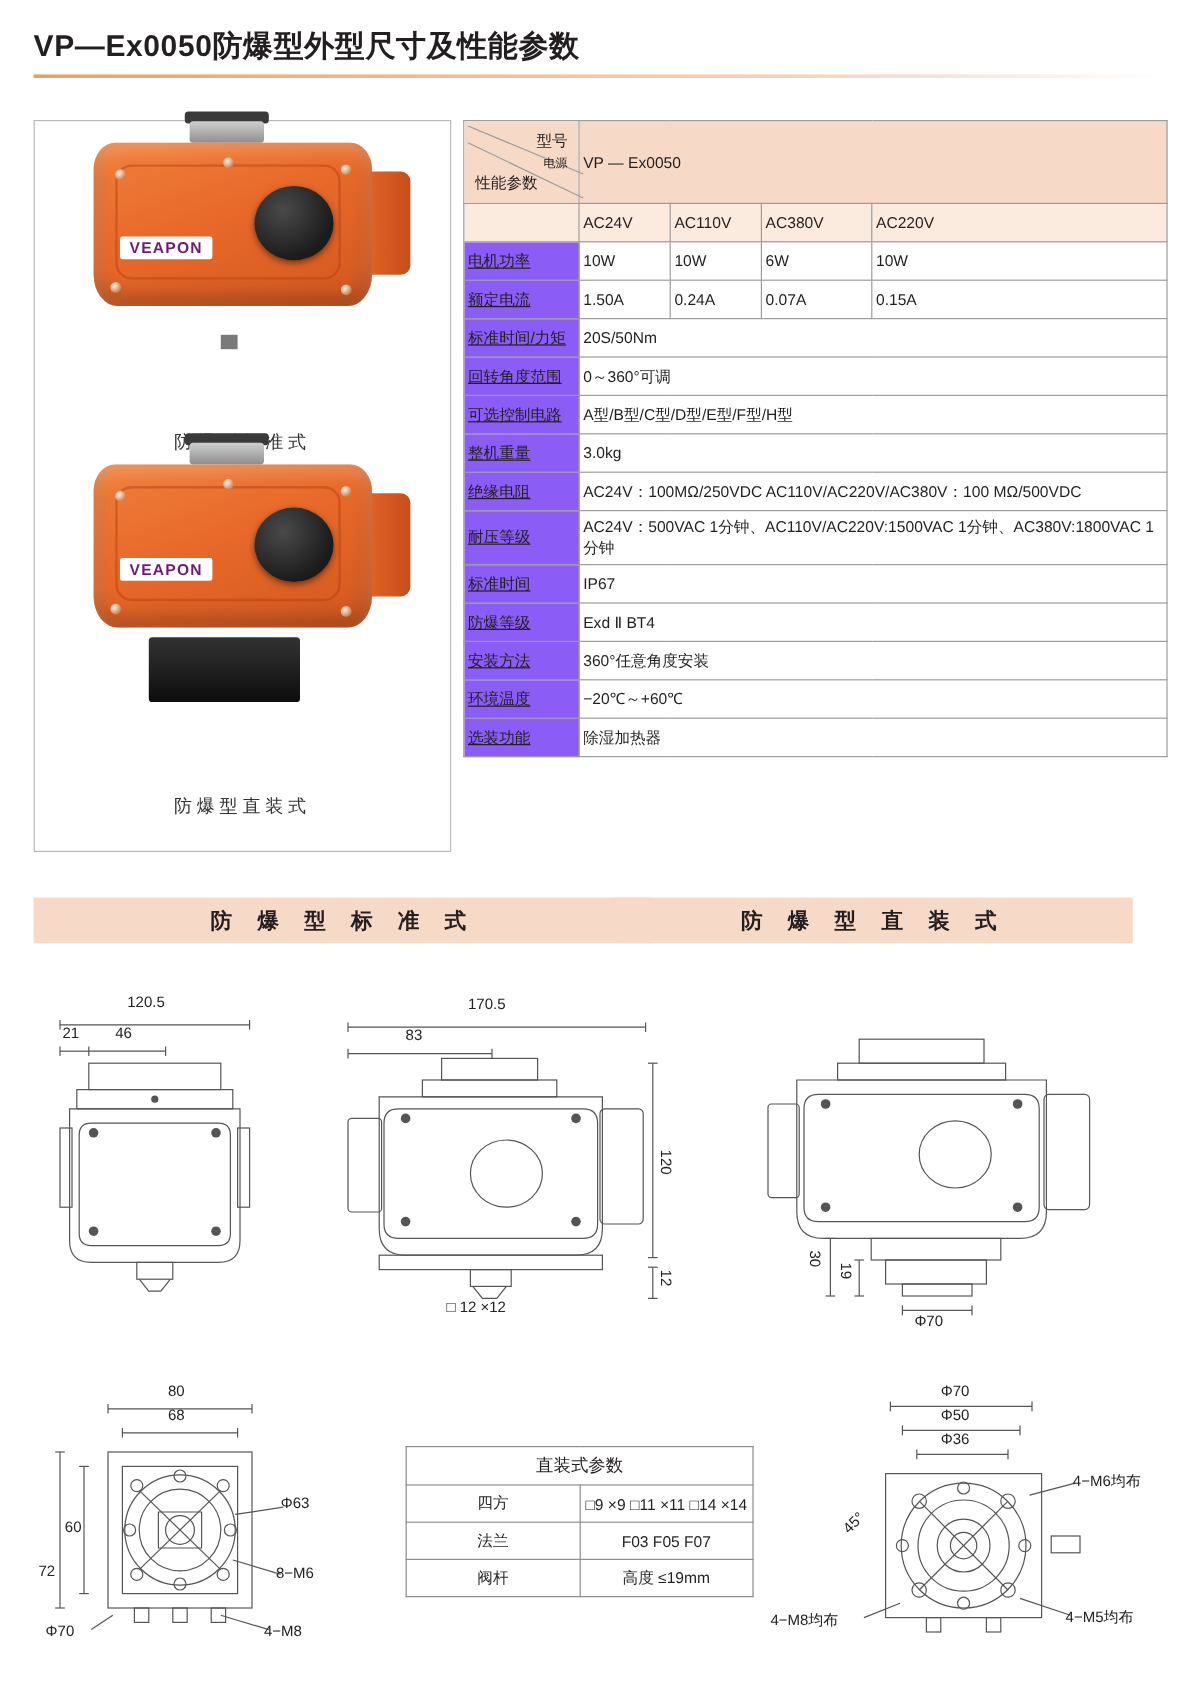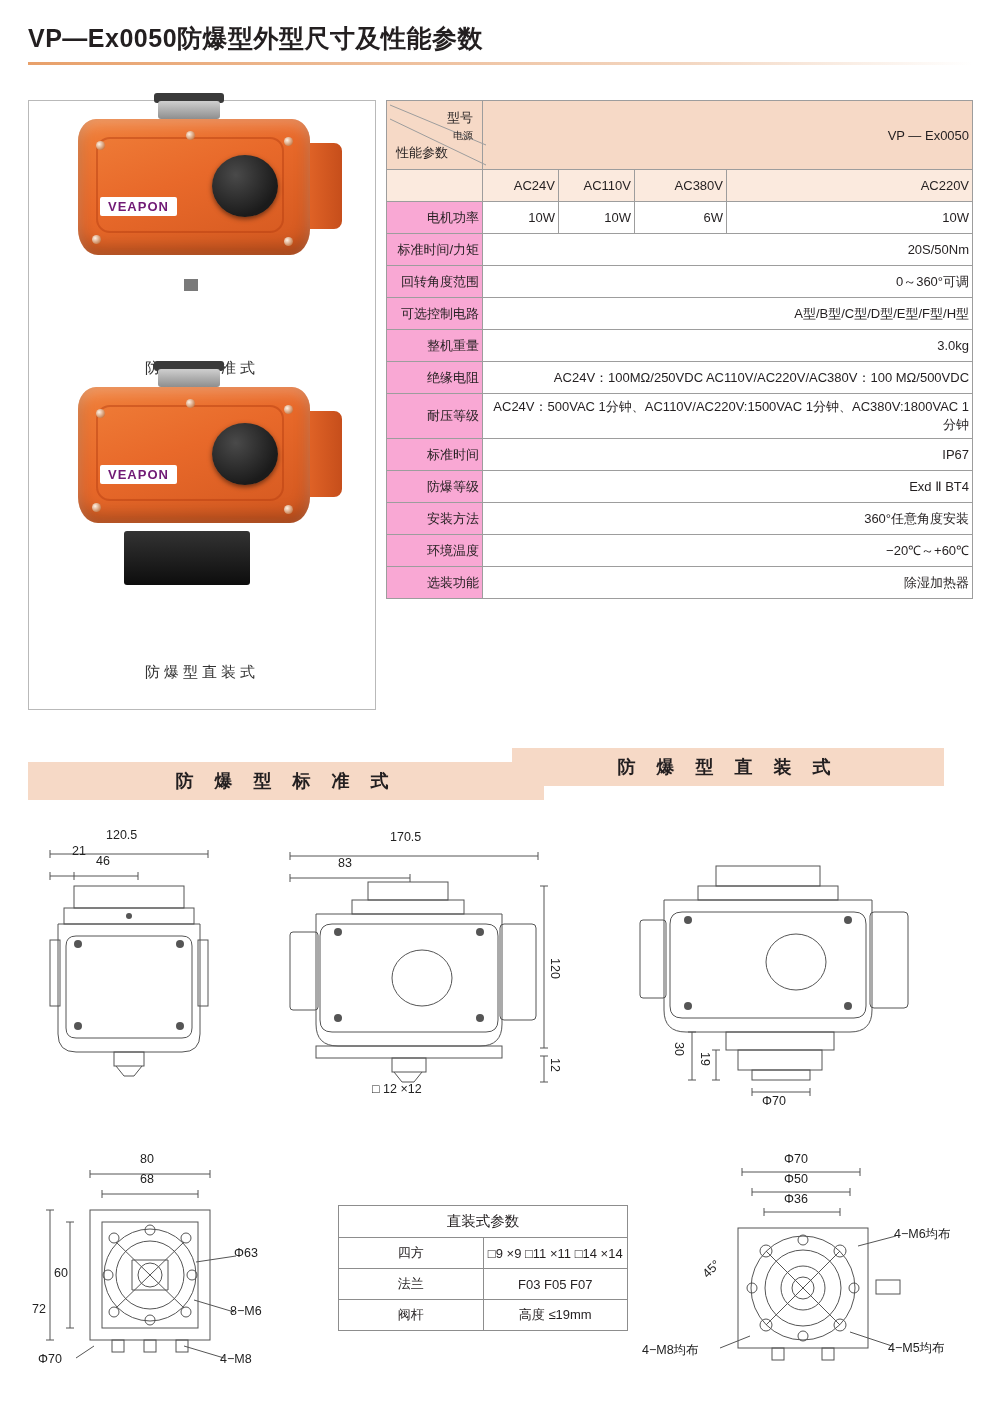--- a/index.html
+++ b/index.html
@@ -91,44 +91,44 @@
     background:#7a7a7a;
   }
 
   
   table.spec {
     position:absolute; left:358px; top:0; width:586px;
     border-collapse:collapse; table-layout:fixed;
   }
   table.spec td {
     border:1px solid #9d9d9d;
-    font-size:13px; text-align:right; color:#231f20;
+    font-size:13px; text-align:left; color:#231f20;
     padding:4px 3px; height:32px;
   }
   td.lbl {
-    background:#f9a8d4; width:96px; font-size:13.5px;
+    background:#8b5cf6; width:96px; font-size:13.5px;text-decoration:underline;
   }
   td.hdr-corner { background:#f6d9c6; height:62px; padding:0; position:relative; }
   td.model { background:#f6d9c6; font-size:15px; }
   td.volt  { background:#fbeade; font-size:13.5px; }
   .corner-inner { position:relative; width:100%; height:60px; }
   .corner-inner svg { position:absolute; left:0; top:0; }
   .c-top { position:absolute; right:6px; top:4px; font-size:13px; }
   .c-mid { position:absolute; right:6px; top:24px; font-size:10px; }
   .c-bot { position:absolute; left:6px; bottom:3px; font-size:13px; }
   .sm { font-size:12.3px; }
   .xsm { font-size:11.6px; }
 
   
   .bar {
     position:absolute; height:38px; background:#f6d9c6;
     display:flex; align-items:center; justify-content:center;
     font-size:18px; font-weight:700; letter-spacing:8px; color:#231f20;
   }
-  .bar1 { left:28px; top:748px; width:516px;margin-top:14px; }
+  .bar1 { left:28px; top:748px; width:516px; }
   .bar2 { left:512px; top:748px; width:432px; }
 
   
   .draw { position:absolute; color:#333; }
   .dim-txt { position:absolute; font-size:12.5px; color:#222; }
   svg.line-art { position:absolute; left:0; top:0; overflow:visible; }
 
   
   table.param {
     position:absolute; left:338px; top:1205px; width:290px;
@@ -220,20 +220,27 @@
       </tr>
 
       <tr>
         <td class="lbl">电机功率</td>
         <td>10W</td>
         <td>10W</td>
         <td>6W</td>
         <td>10W</td>
       </tr>
       <tr>
+        <td class="lbl">额定电流</td>
+        <td>1.50A</td>
+        <td>0.24A</td>
+        <td>0.07A</td>
+        <td>0.15A</td>
+      </tr>
+      <tr>
         <td class="lbl">标准时间/力矩</td>
         <td colspan="4">20S/50Nm</td>
       </tr>
       <tr>
         <td class="lbl">回转角度范围</td>
         <td colspan="4">0～360°可调</td>
       </tr>
       <tr>
         <td class="lbl">可选控制电路</td>
         <td colspan="4">A型/B型/C型/D型/E型/F型/H型</td>
@@ -301,21 +308,21 @@
     </g>
     <g fill="#555">
       <circle cx="50" cy="124" r="4"></circle>
         <circle cx="152" cy="124" r="4"></circle>
       <circle cx="50" cy="206" r="4"></circle>
         <circle cx="152" cy="206" r="4"></circle>
       <circle cx="101" cy="96" r="3"></circle>
     </g>
   </svg>
   <span class="dim-txt" style="left:78px; top:8px;">120.5</span>
-  <span class="dim-txt" style="left:24px; top:24px;margin-left:20px;">21</span>
+  <span class="dim-txt" style="left:24px; top:34px;">21</span>
   <span class="dim-txt" style="left:68px; top:34px;">46</span>
 </div>
 
 <div class="draw" style="left:272px; top:820px; width:300px; height:300px;">
   <svg width="300" height="300" class="line-art">
     <g stroke="#555" fill="none" stroke-width="1">
       <line x1="18" y1="36" x2="266" y2="36"></line>
       <line x1="18" y1="32" x2="18" y2="40"></line>
       <line x1="266" y1="32" x2="266" y2="40"></line>
       <line x1="18" y1="58" x2="138" y2="58"></line>

